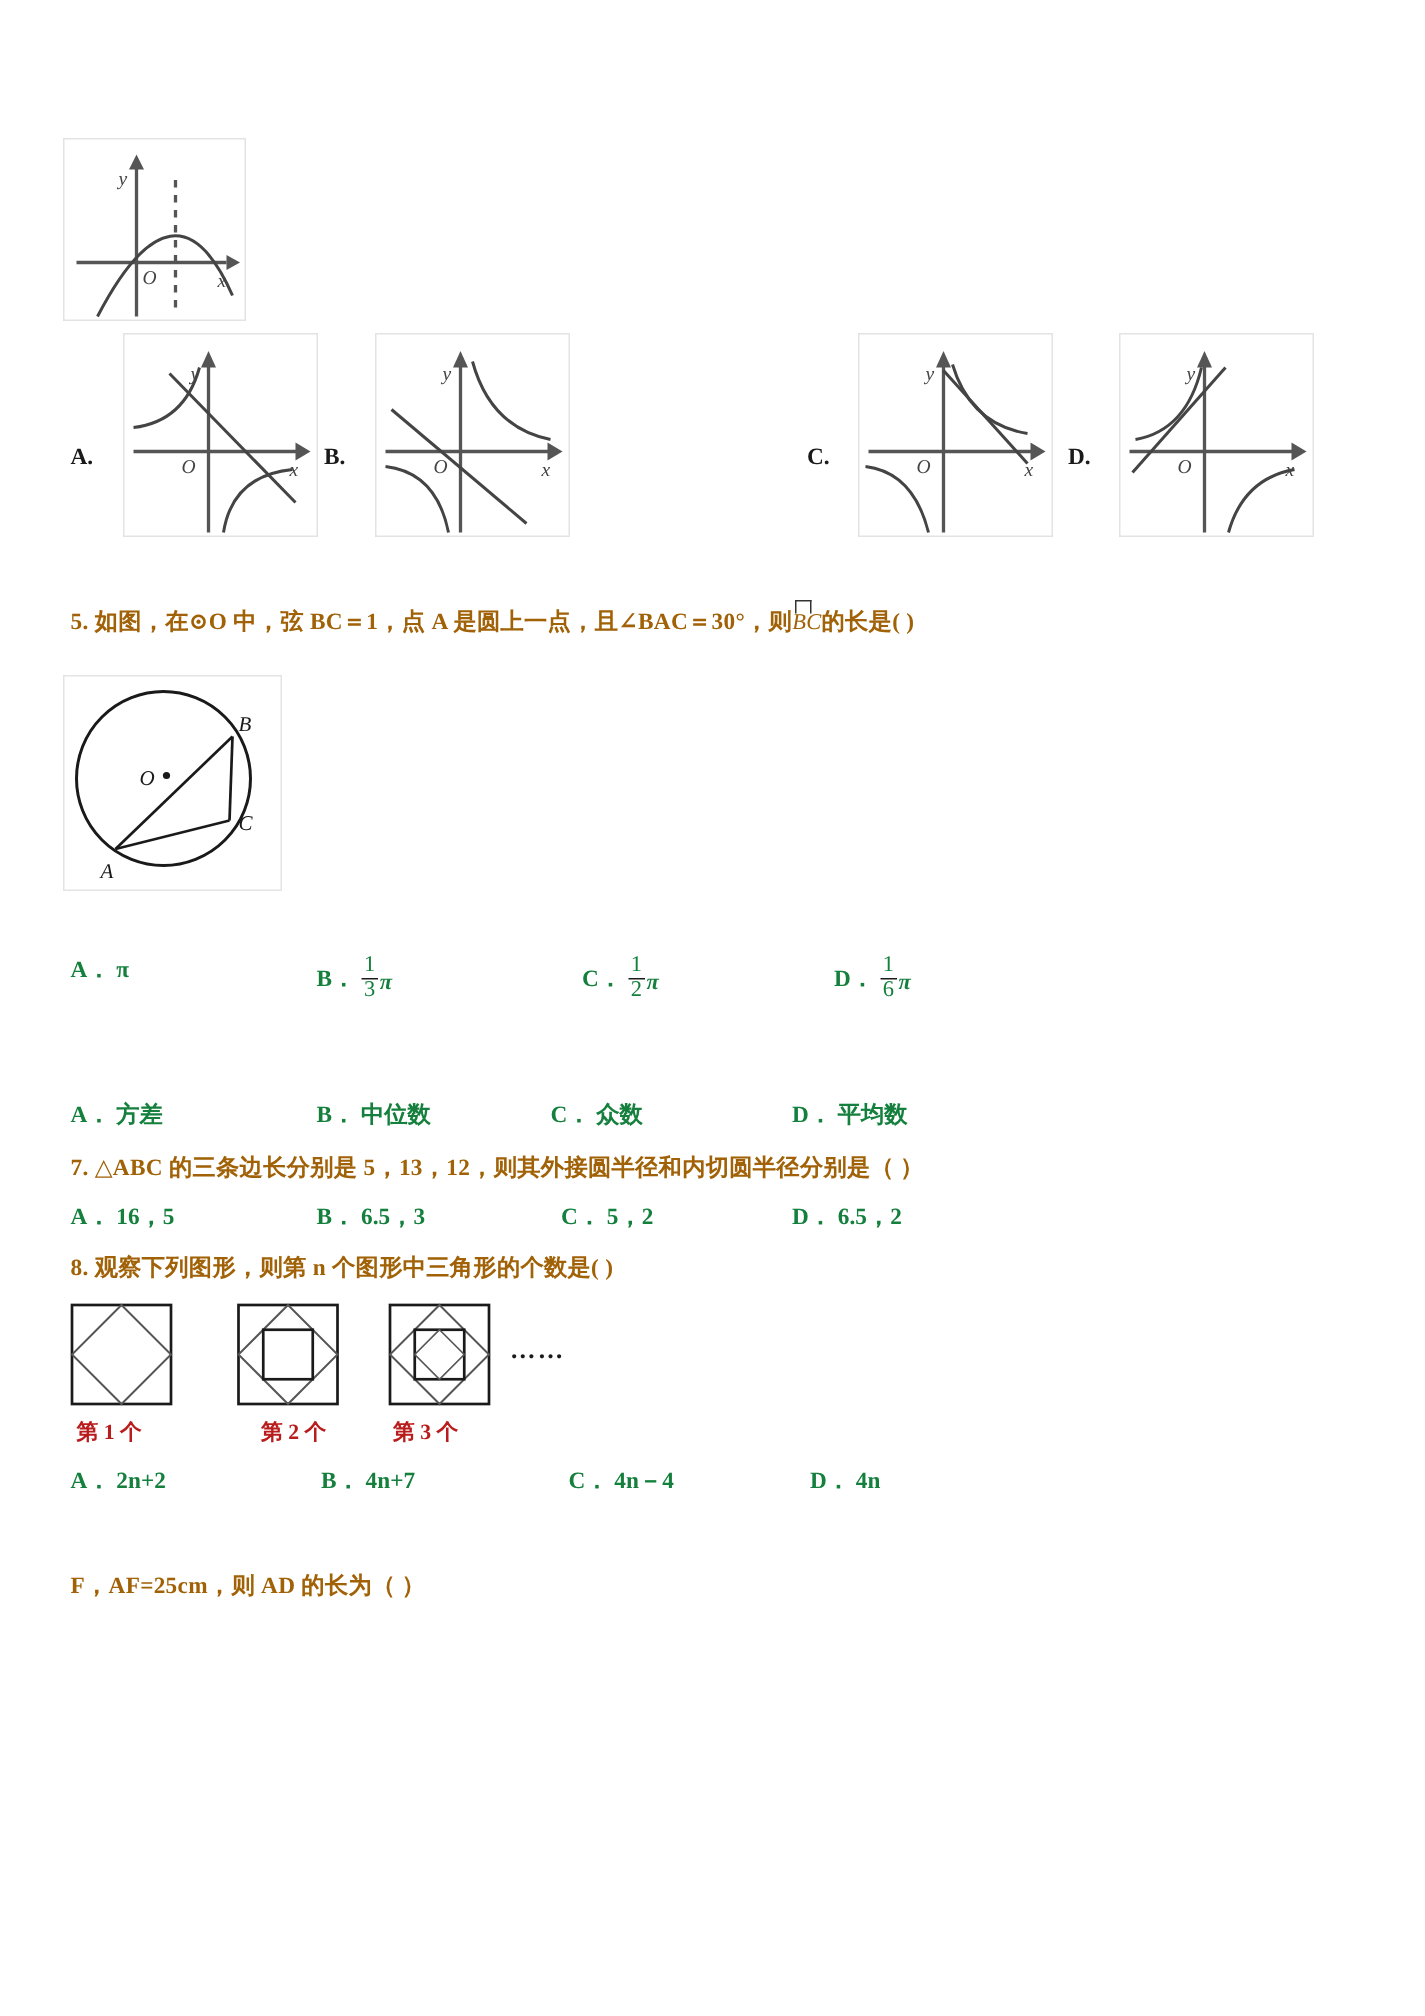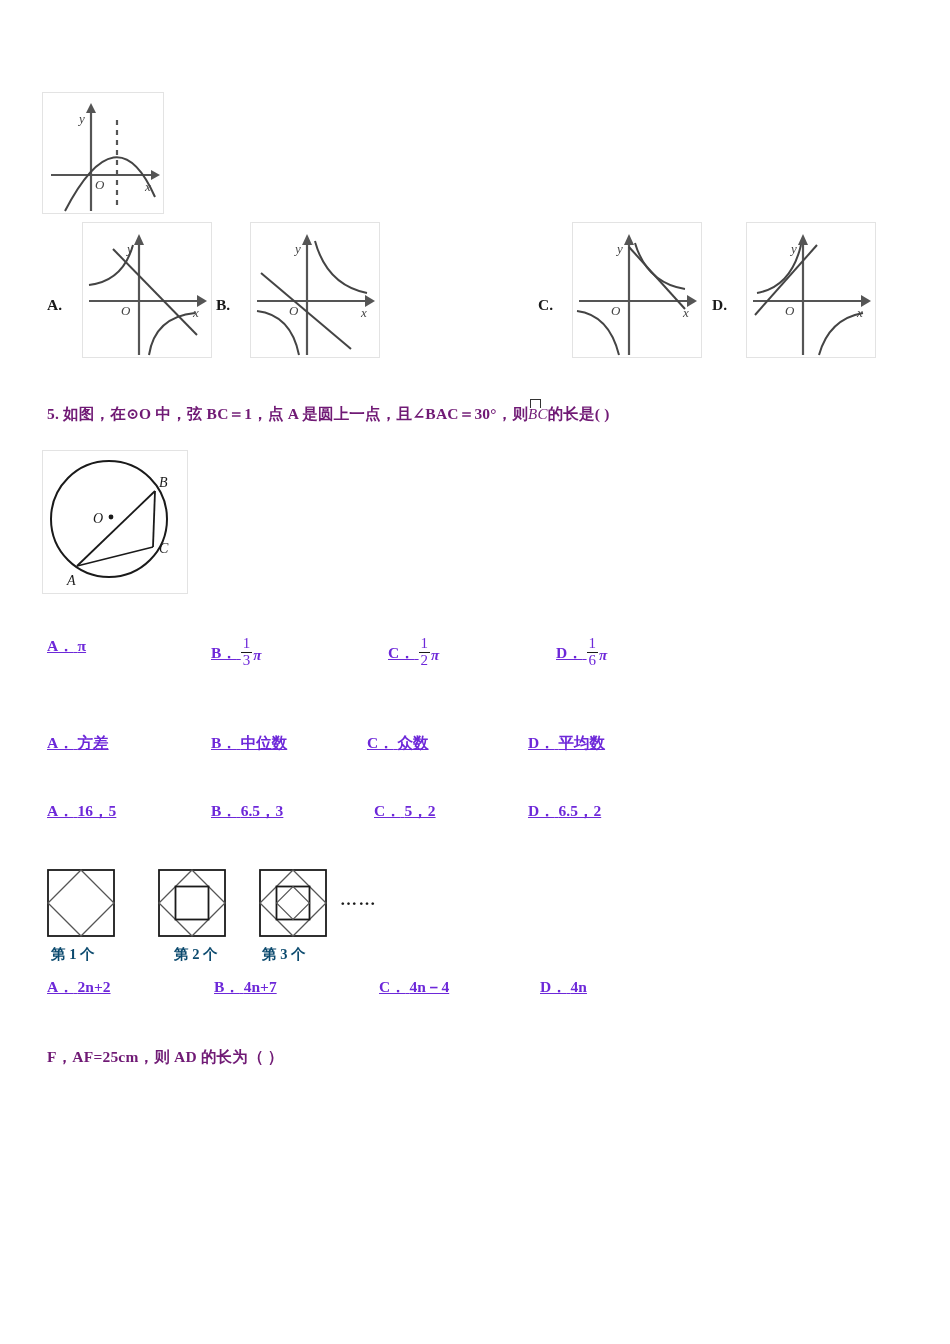--- a/index.html
+++ b/index.html
@@ -22,42 +22,41 @@
     height: 1344px;
   }
 
   
   .qtext {
     position: absolute;
     font-size: 15.5px;
     font-weight: bold;
     letter-spacing: 0.2px;
     white-space: nowrap;
-    color: #701a75;
+    color: #a16207;
   }
   .opt {
     position: absolute;
     font-size: 15.5px;
     font-weight: bold;
     white-space: nowrap;
-    color: #6d28d9;
-    text-decoration: underline;
+    color: #15803d;
   }
   .optlabel {
     position: absolute;
     font-size: 15.5px;
     font-weight: bold;
     color: #1a1a1a;
   }
   .figlabel {
     position: absolute;
     font-size: 14.5px;
     font-weight: bold;
     white-space: nowrap;
-    color: #0c4a6e;
+    color: #b91c1c;
   }
   .dots {
     position: absolute;
     font-size: 17px;
     font-weight: bold;
     letter-spacing: 1.5px;
     color: #1a1a1a;
   }
 
   
@@ -275,37 +274,45 @@
   </div>
   <div class="opt" style="left:367px; top:733px;">
     <span>C．</span>
     <span>众数</span>
   </div>
   <div class="opt" style="left:528px; top:733px;">
     <span>D．</span>
     <span>平均数</span>
   </div>
 
+  <div class="qtext" style="left:47px; top:768px;">
+    <span>7.</span>
+    <span>△ABC 的三条边长分别是 5，13，12，则其外接圆半径和内切圆半径分别是（    ）</span>
+  </div>
   <div class="opt" style="left:47px; top:801px;">
     <span>A．</span>
     <span>16，5</span>
   </div>
   <div class="opt" style="left:211px; top:801px;">
     <span>B．</span>
     <span>6.5，3</span>
   </div>
   <div class="opt" style="left:374px; top:801px;">
     <span>C．</span>
     <span>5，2</span>
   </div>
   <div class="opt" style="left:528px; top:801px;">
     <span>D．</span>
     <span>6.5，2</span>
   </div>
 
+  <div class="qtext" style="left:47px; top:835px;">
+    <span>8.</span>
+    <span>观察下列图形，则第 n 个图形中三角形的个数是(    )</span>
+  </div>
 
   <div class="fig" style="left:46px; top:868px; width:70px; height:70px;">
     <svg width="70" height="70" viewBox="0 0 70 70">
       <rect x="2" y="2" width="66" height="66" fill="none" stroke="#1a1a1a" stroke-width="1.8"></rect>
       <polygon points="35,2 68,35 35,68 2,35" fill="none" stroke="#555" stroke-width="1.3"></polygon>
     </svg>
   </div>
 
   <div class="fig" style="left:157px; top:868px; width:70px; height:70px;">
     <svg width="70" height="70" viewBox="0 0 70 70">

